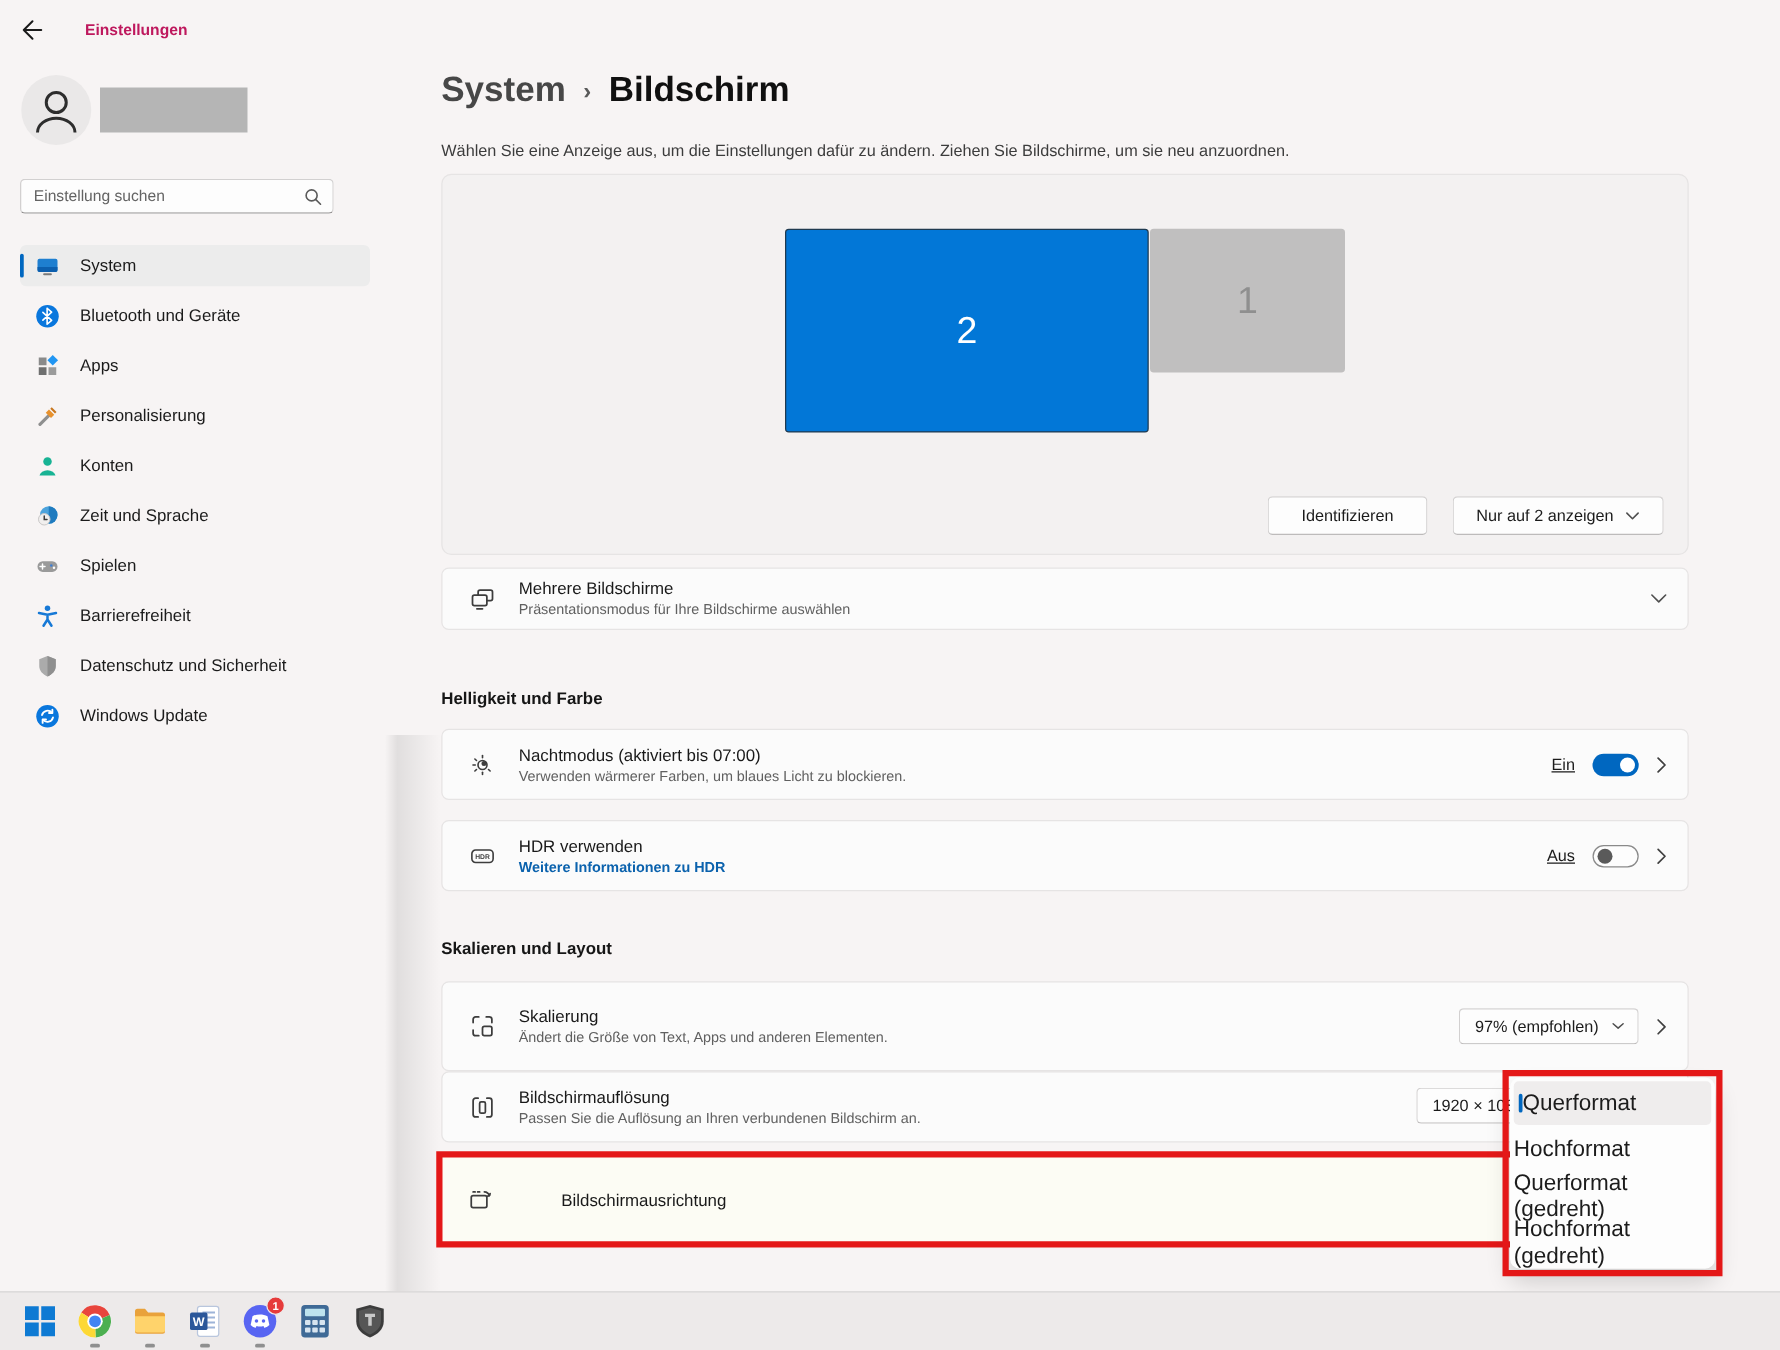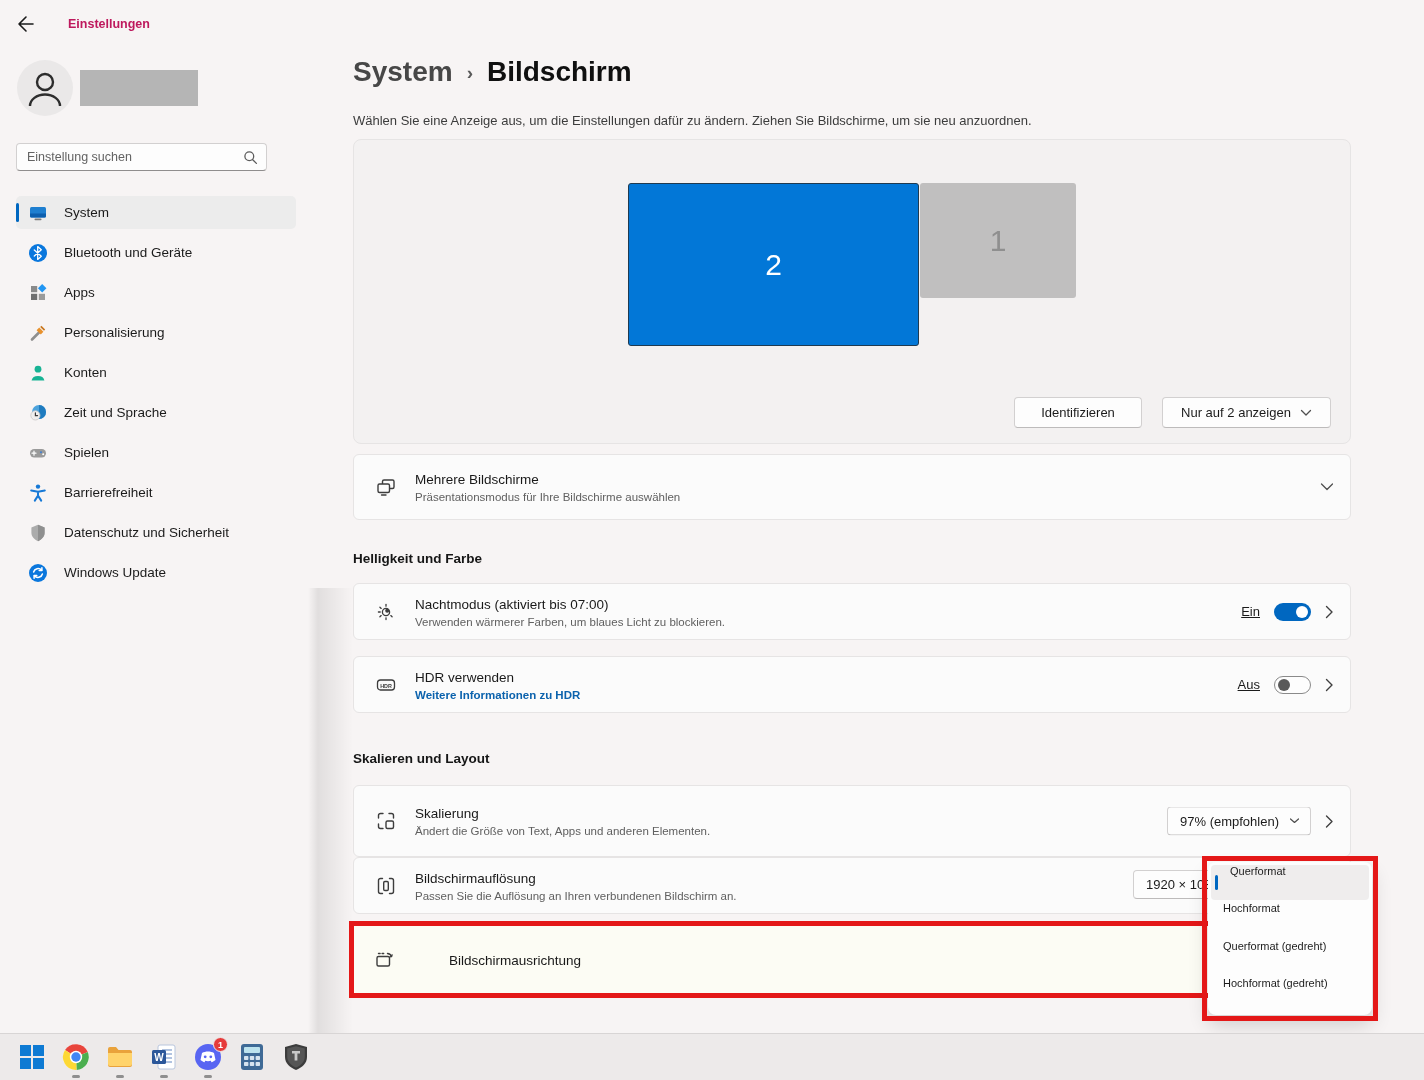--- a/index.html
+++ b/index.html
@@ -60,21 +60,21 @@
   .dd-btn { height:29px; background:#fdfdfd; border:1px solid #d2d0d0; border-bottom-color:#bdbbbb; border-radius:4px; font-size:13px; color:#1b1b1b; display:flex; align-items:center; padding:0 10px 0 12px; gap:10px; cursor:pointer; white-space:nowrap; }
   .res-dd { position:absolute; left:1133px; top:870px; width:182px; z-index:2; overflow:hidden; }
 
   
   .orient-box { position:absolute; left:349px; top:921px; width:990px; height:77px; border:5px solid #e41818; background:#fcfcf4; z-index:3; }
   .orient-ico { position:absolute; left:20px; top:50%; transform:translateY(-50%); width:22px; height:22px; }
   .orient-title { position:absolute; left:57px; top:50%; transform:translateY(-50%); font-size:13.5px; color:#191919;margin-left:38px; }
 
   
   .dd-panel { position:absolute; left:1208px; top:862px; width:164px; height:153px; background:#fdfdfd; border-radius:8px; box-shadow:0 10px 20px rgba(0,0,0,.16); z-index:5; padding:3px; display:flex; flex-direction:column; justify-content:space-between; }
-  .dd-opt { position:relative; height:35px; border-radius:4px; display:flex; padding-left:12px; font-size:11px; color:#1c1c1c; cursor:pointer; }
+  .dd-opt { position:relative; height:35px; border-radius:4px; display:flex; align-items:center; font-size:18px; color:#1c1c1c; cursor:pointer; }
   .dd-opt.selected { background:#efeded; }
   .dd-opt.selected::before { content:""; position:absolute; left:4px; top:10px; width:3px; height:15px; border-radius:2px; background:#0067c0; }
   .dd-opt.selected span { margin-left:7px; }
   .dd-red { position:absolute; left:1202px; top:856px; width:176px; height:165px; border:5px solid #e41818; z-index:6; pointer-events:none; }
 
   .related-h { position:absolute; left:353px; top:972px; font-size:19px; font-weight:700; color:#161616; z-index:1; }
 
   .shadow-strip { position:absolute; left:308px; top:588px; width:45px; height:445px; background:linear-gradient(to right, rgba(0,0,0,0) 0%, rgba(0,0,0,0.09) 22%, rgba(0,0,0,0.0) 100%); pointer-events:none; }
 
   
@@ -236,21 +236,21 @@
       <span>Identifizieren</span>
     </div>
   <div class="btn showonly-btn">
     <span>Nur auf 2 anzeigen</span>
     <svg class="chev-d" width="12" height="8" viewBox="0 0 12 8">
         <polyline points="1.5,1.5 6,6 10.5,1.5" fill="none" stroke="#4f4f4f" stroke-width="1.3" stroke-linecap="round" stroke-linejoin="round"></polyline>
       </svg>
   </div>
 </div>
 
-<div class="card row-card" style="top:454px; height:66px;">
+<div class="card row-card" style="top:454px; height:50px;">
   <span class="row-ico">
     <svg width="22" height="22" viewBox="0 0 22 22">
         <rect x="7.5" y="4" width="11.5" height="8.5" rx="1.5" fill="none" stroke="#3d3d3d" stroke-width="1.4"></rect>
         <rect x="3" y="8" width="11.5" height="8.5" rx="1.5" fill="#fbfbfb" stroke="#3d3d3d" stroke-width="1.4"></rect>
         <line x1="6.5" y1="19" x2="11" y2="19" stroke="#3d3d3d" stroke-width="1.4" stroke-linecap="round"></line>
       </svg>
   </span>
   <span class="row-text">
     <div class="row-title">Mehrere Bildschirme</div>
     <div class="row-sub">Präsentationsmodus für Ihre Bildschirme auswählen</div>

